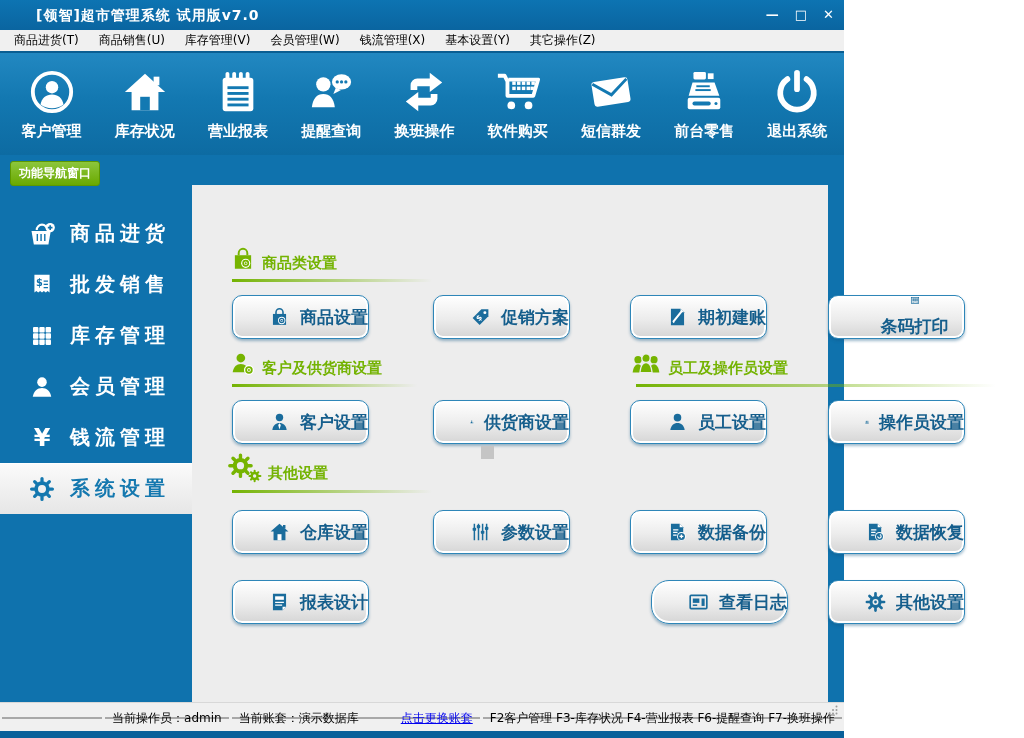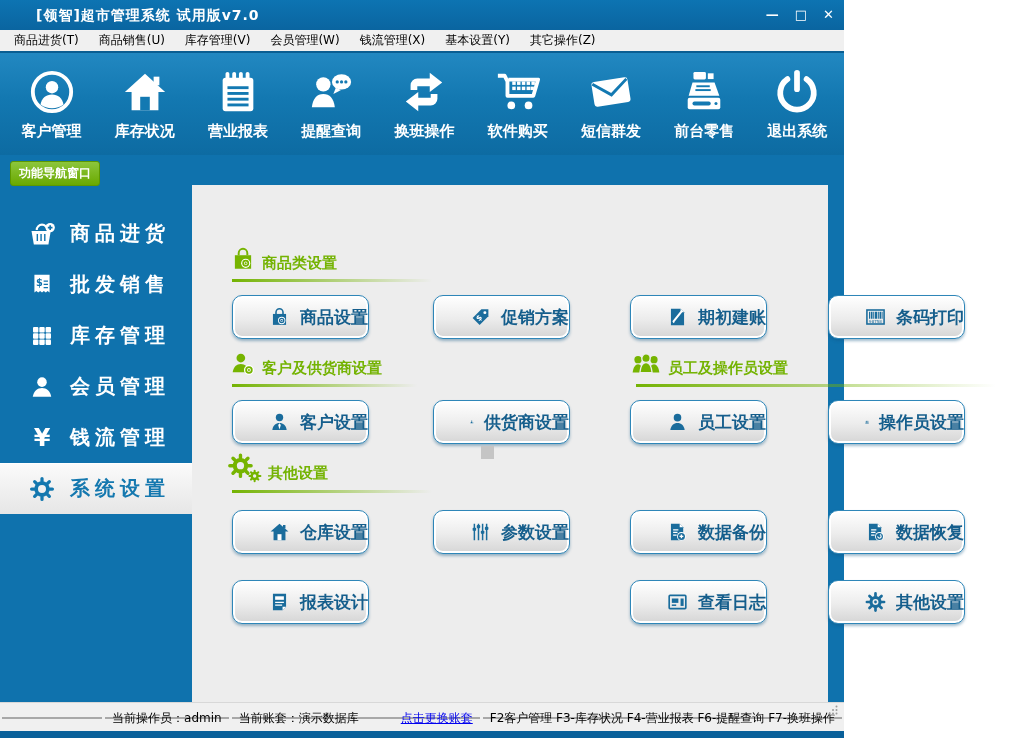--- a/index.html
+++ b/index.html
@@ -294,21 +294,21 @@
       </div>
       <div class="btn" style="left:438px;top:110px;">
         <svg width="26" height="26" viewBox="0 0 24 24">
             <path d="M4.5 2.5h11l4 4v15h-15z" fill="currentColor"></path>
             <path d="M15.5 2.5l4 4h-4z" fill="#fff"></path>
             <path d="M7.5 17L16 6.5" stroke="#fff" stroke-width="2.4" stroke-linecap="round"></path>
             <path d="M7.5 17l-.8 2 2-.7z" fill="#fff"></path>
           </svg>
         <span class="btn-label">期初建账</span>
       </div>
-      <div class="btn" style="left:636px;top:110px;">
+      <div class="btn" style="left:636px;top:110px;flex-direction:column;">
         <svg width="28" height="26" viewBox="0 0 24 24">
             <rect x="2.2" y="4" width="19.6" height="16" fill="none" stroke="currentColor" stroke-width="1.8"></rect>
             <g fill="currentColor">
               <rect x="4.6" y="6" width="1.2" height="8"></rect>
               <rect x="6.6" y="6" width="2" height="8"></rect>
               <rect x="9.4" y="6" width="1.2" height="8"></rect>
               <rect x="11.4" y="6" width="2.4" height="8"></rect>
               <rect x="14.6" y="6" width="1.2" height="8"></rect>
               <rect x="16.6" y="6" width="2" height="8"></rect>
               <rect x="19.2" y="6" width="0.9" height="8"></rect>
@@ -453,21 +453,21 @@
         <svg width="26" height="26" viewBox="0 0 24 24">
             <path d="M4.5 2.5h15v15l-4 4h-11z" fill="currentColor"></path>
             <path d="M15.5 21.5l4-4h-4z" fill="#fff"></path>
             <rect x="7" y="5.5" width="10" height="4" fill="#fff"></rect>
             <g stroke="#fff" stroke-width="1.5">
               <path d="M7 12.5h10M7 15.5h8"></path>
             </g>
           </svg>
         <span class="btn-label">报表设计</span>
       </div>
-      <div class="btn" style="left:438px;top:395px;">
+      <div class="btn" style="left:459px;top:395px;border-radius:18px;">
         <svg width="28" height="26" viewBox="0 0 24 24">
             <rect x="2.5" y="4.5" width="19" height="15" rx="1" fill="none" stroke="currentColor" stroke-width="1.9"></rect>
             <g fill="currentColor">
               <rect x="5.5" y="8" width="7.5" height="5"></rect>
               <rect x="15.5" y="8" width="3.5" height="8.5"></rect>
               <rect x="5.5" y="14.8" width="5" height="1.7"></rect>
             </g>
           </svg>
         <span class="btn-label">查看日志</span>
       </div>

